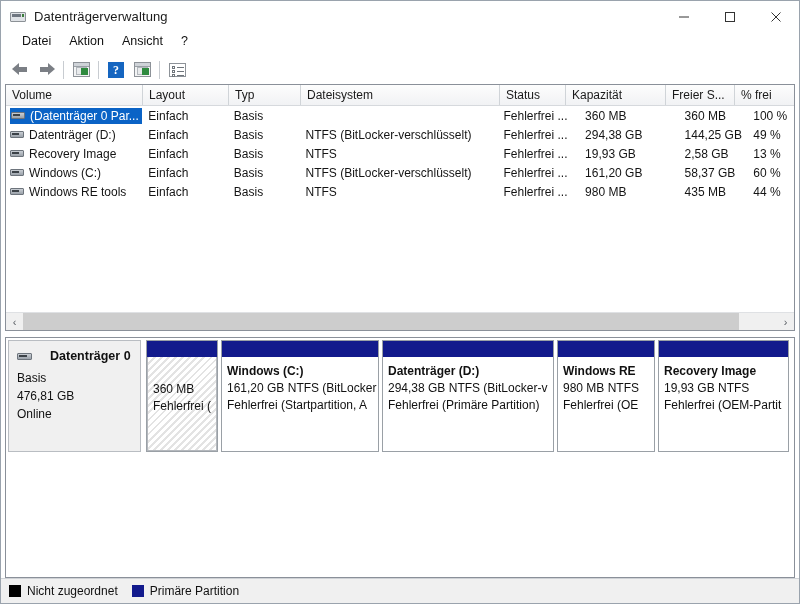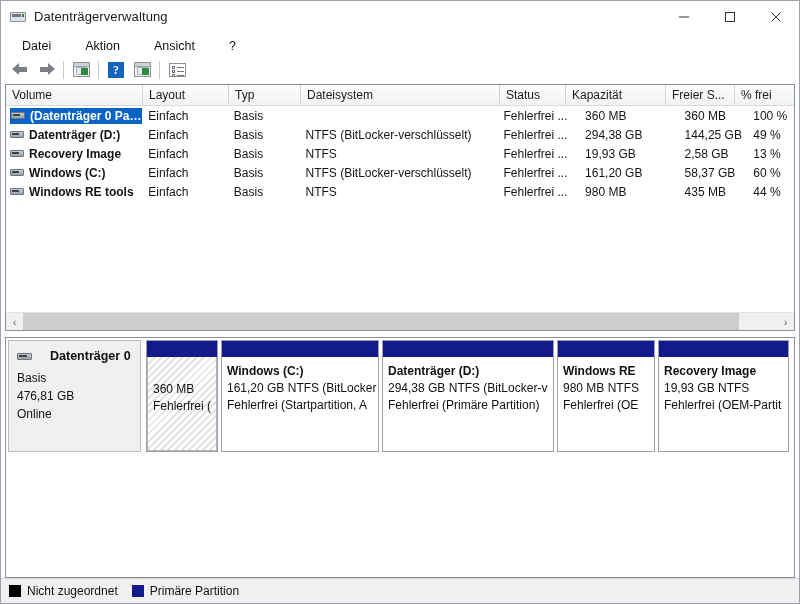--- a/index.html
+++ b/index.html
@@ -79,25 +79,24 @@
     align-items: center;
     justify-content: center;
     flex: none;
   }
   .winbtn svg { display: block; }
 
   
   .menubar {
     height: 24px;
     display: flex;
-    align-items: flex-end;
+    align-items: flex-start;
     padding-left: 12px;
     background: #ffffff;
     flex: none;
-    gap: 16px;
   }
   .menu-item {
     font-size: 12.5px;
     color: #111111;
     padding: 2px 9px 3px 9px;
     white-space: nowrap;
   }
 
   
   .toolbar {
@@ -233,21 +232,21 @@
   .gr-cell {
     display: flex;
     align-items: center;
     font-size: 12px;
     color: #141414;
     box-sizing: border-box;
     white-space: nowrap;
     overflow: hidden;
     padding-left: 6px;
   }
-  .gr-cell.volume { padding-left: 4px; font-weight: bold; }
+  .gr-cell.volume { padding-left: 4px; }
   .volume-inner {
     display: flex;
     align-items: center;
     max-width: 100%;
   }
   .volume-inner .vname {
     overflow: hidden;
     text-overflow: ellipsis;
     white-space: nowrap;
   }

